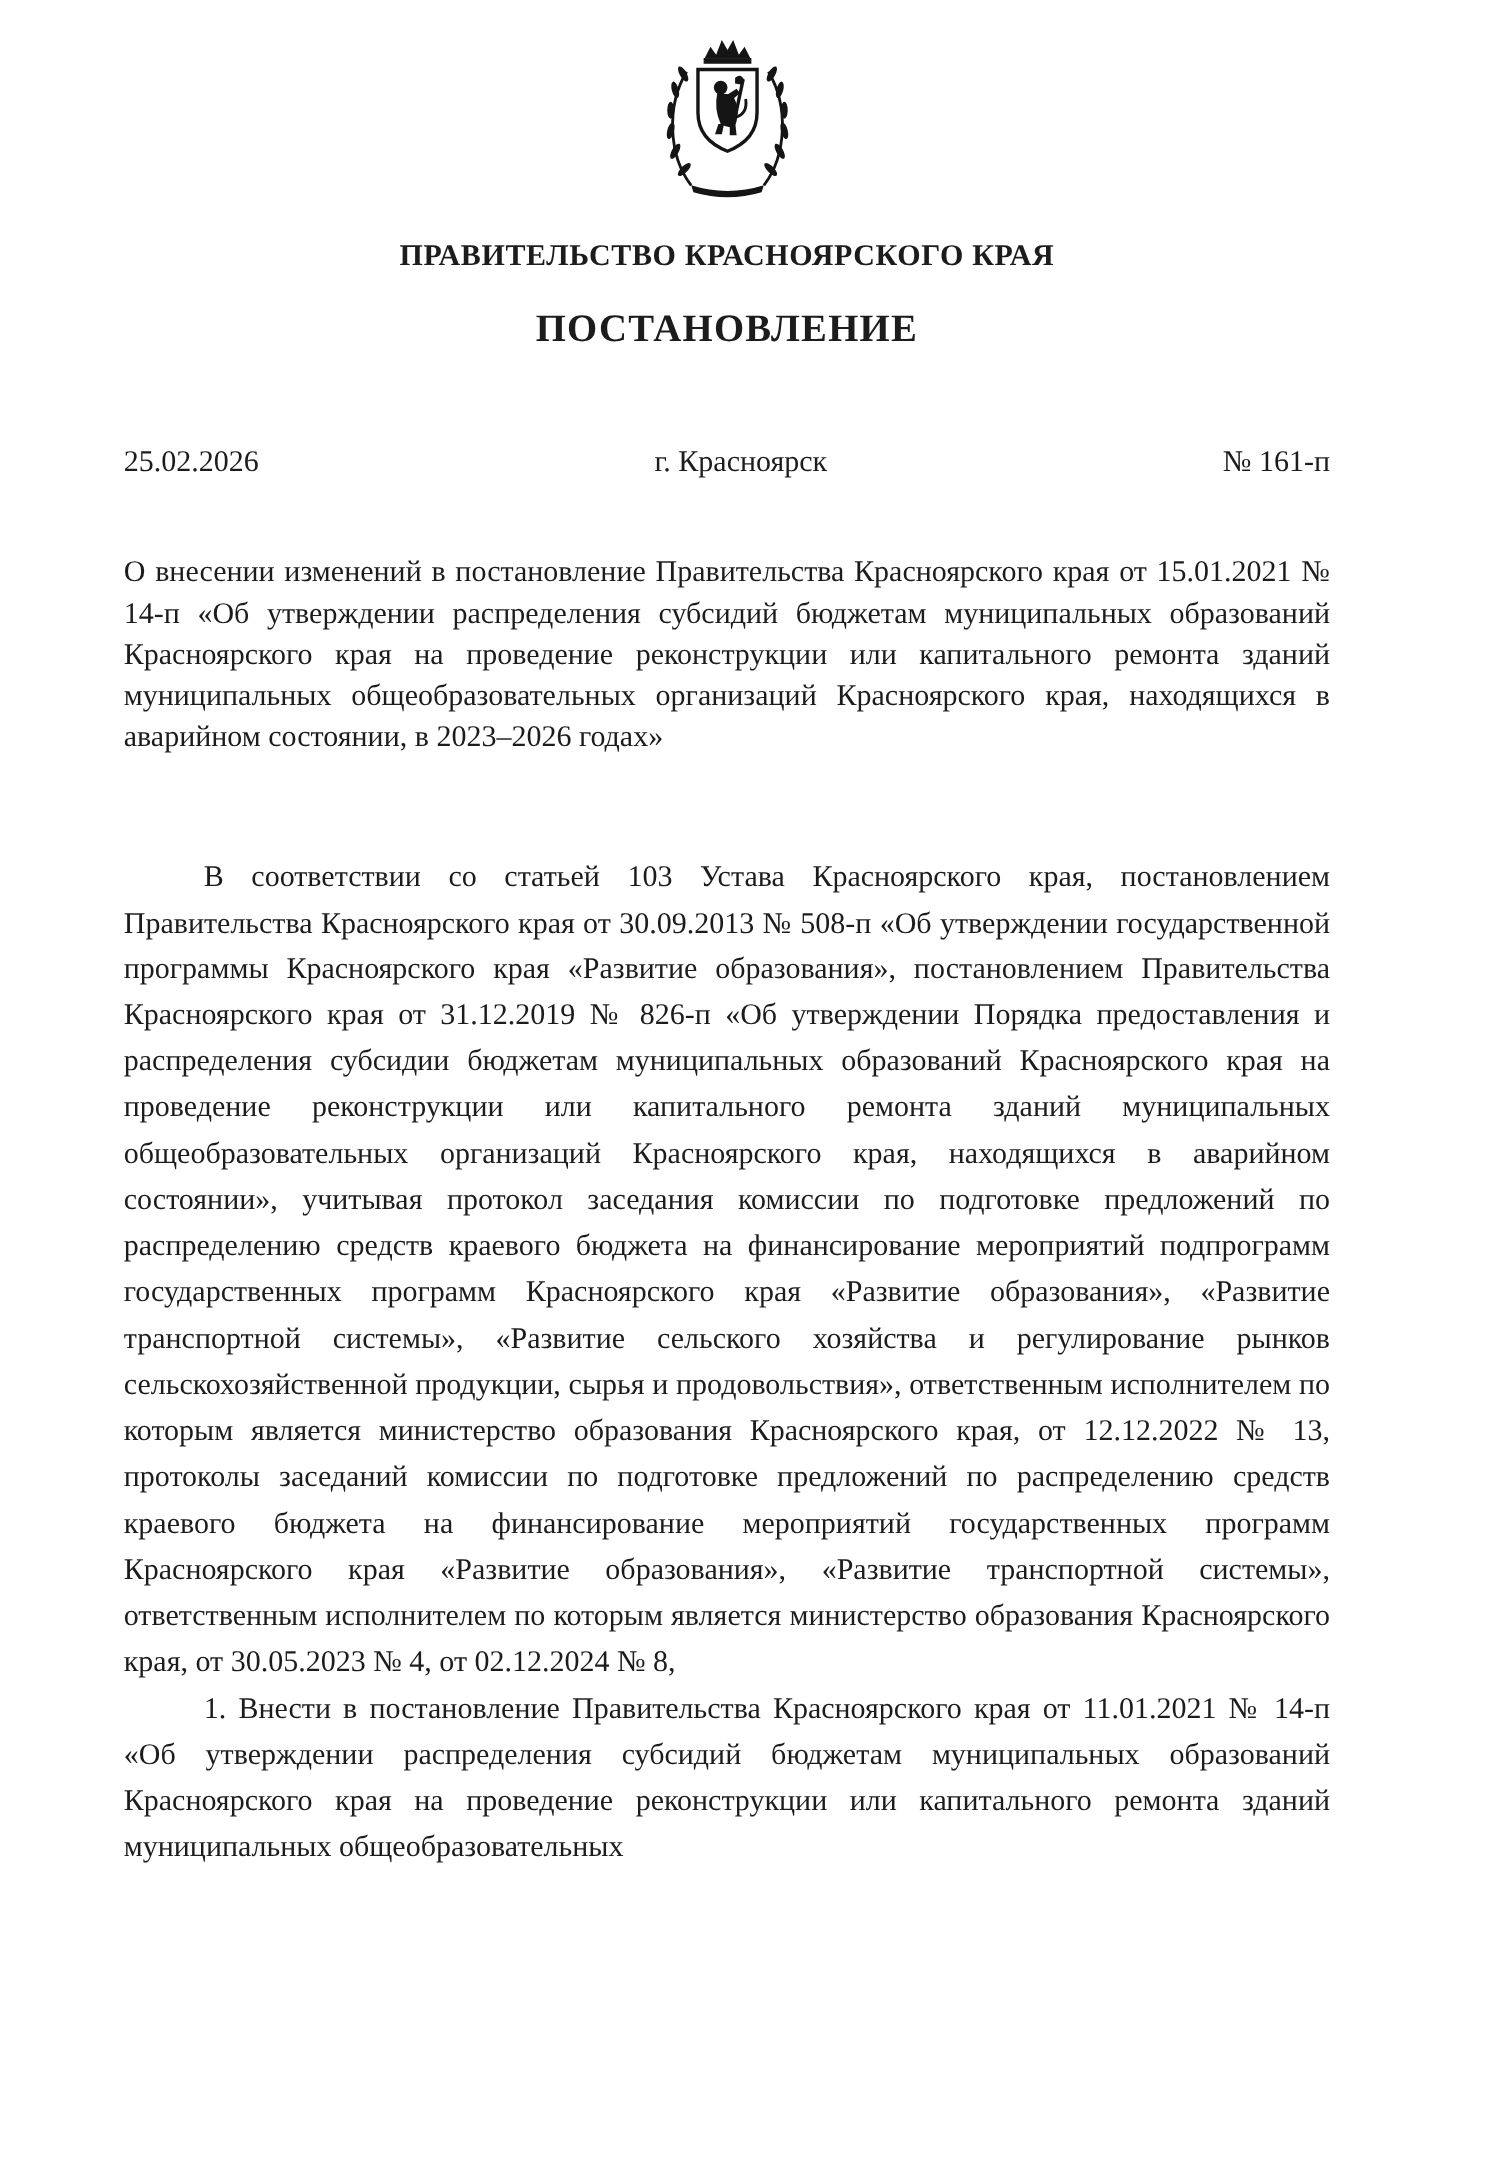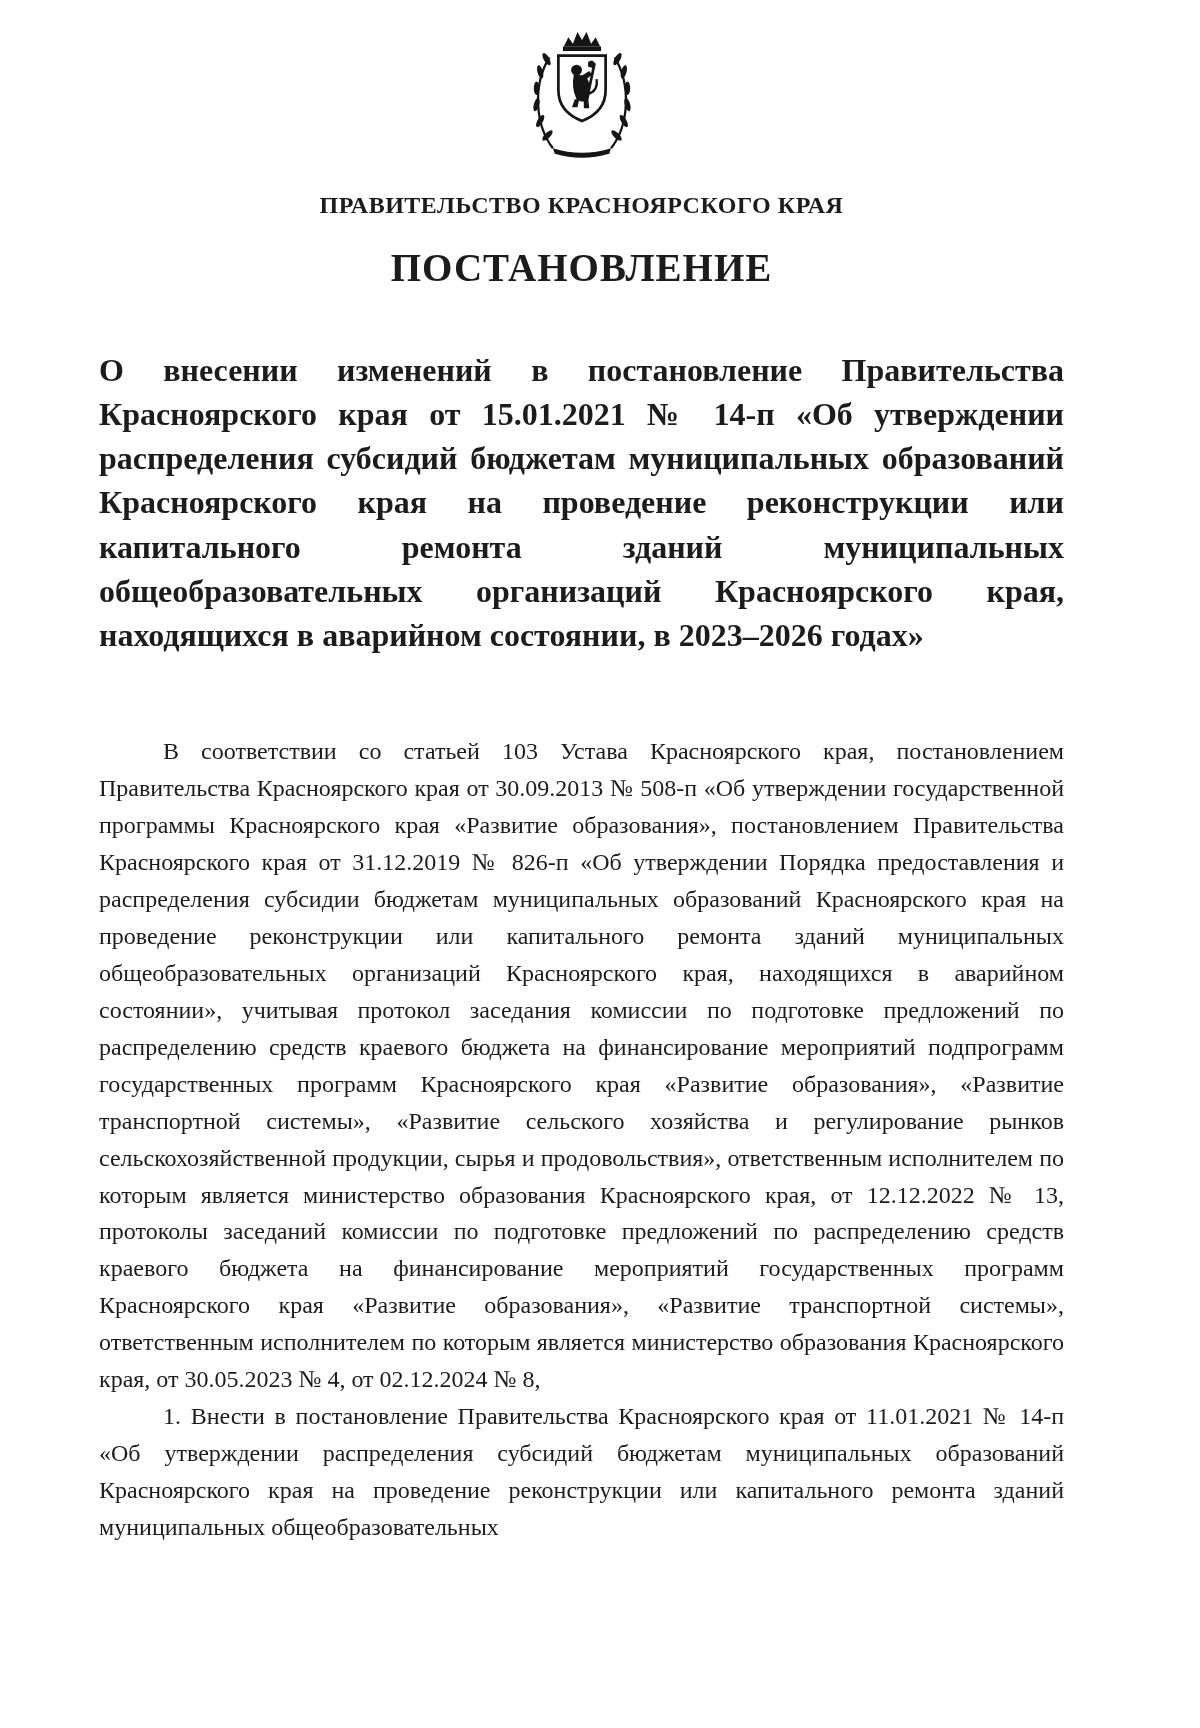--- a/index.html
+++ b/index.html
@@ -25,37 +25,36 @@
     margin-top: 32px;
     text-align: center;
     font-weight: bold;
     font-size: 24px;
     letter-spacing: 0.5px;
   }
   .doc-type {
     margin-top: 26px;
     text-align: center;
     font-weight: bold;
-    font-size: 39px;
+    font-size: 31px;
     letter-spacing: 1px;
   }
   .meta-row {
     margin-top: 76px;
     display: flex;
     justify-content: space-between;
     align-items: baseline;
     font-size: 24px;
   }
   .meta-row .meta-place { flex: 1; text-align: center; }
   .subject {
     margin: 58px 0 0 0;
-    font-size: 32px;
+    font-size: 24px;
     line-height: 1.38;
     text-align: justify;
-    font-weight: bold;
   }
   .body-text {
     margin-top: 76px;
     font-size: 24px;
     line-height: 1.54;
   }
   .body-text p { margin: 0; text-align: justify; }
   .body-text p.indent { text-indent: 64px; }
   .body-text p.resolve { text-align: left; text-indent: 0; }
 </style>
@@ -108,20 +107,25 @@
       </g>
 
       <path d="M34 138 q32 10 64 0 l-2 6 q-30 9 -60 0 z" fill="#151515"></path>
     </svg>
   </div>
 
   <div class="org-name">ПРАВИТЕЛЬСТВО КРАСНОЯРСКОГО КРАЯ</div>
 
   <div class="doc-type">ПОСТАНОВЛЕНИЕ</div>
 
+  <div class="meta-row">
+    <span class="meta-date">25.02.2026</span>
+    <span class="meta-place">г. Красноярск</span>
+    <span class="meta-number">№ 161-п</span>
+  </div>
 
   <p class="subject">О внесении изменений в постановление Правительства Красноярского края от 15.01.2021 № 14-п «Об утверждении распределения субсидий бюджетам муниципальных образований Красноярского края на проведение реконструкции или капитального ремонта зданий муниципальных общеобразовательных организаций Красноярского края, находящихся в аварийном состоянии, в 2023–2026 годах»</p>
 
   <div class="body-text">
     <p class="indent">В соответствии со статьей 103 Устава Красноярского края, постановлением Правительства Красноярского края от 30.09.2013 № 508-п «Об утверждении государственной программы Красноярского края «Развитие образования», постановлением Правительства Красноярского края от 31.12.2019 № 826-п «Об утверждении Порядка предоставления и распределения субсидии бюджетам муниципальных образований Красноярского края на проведение реконструкции или капитального ремонта зданий муниципальных общеобразовательных организаций Красноярского края, находящихся в аварийном состоянии», учитывая протокол заседания комиссии по подготовке предложений по распределению средств краевого бюджета на финансирование мероприятий подпрограмм государственных программ Красноярского края «Развитие образования», «Развитие транспортной системы», «Развитие сельского хозяйства и регулирование рынков сельскохозяйственной продукции, сырья и продовольствия», ответственным исполнителем по которым является министерство образования Красноярского края, от 12.12.2022 № 13, протоколы заседаний комиссии по подготовке предложений по распределению средств краевого бюджета на финансирование мероприятий государственных программ Красноярского края «Развитие образования», «Развитие транспортной системы», ответственным исполнителем по которым является министерство образования Красноярского края, от 30.05.2023 № 4, от 02.12.2024 № 8,</p>
     <p class="indent">1. Внести в постановление Правительства Красноярского края от 11.01.2021 № 14-п «Об утверждении распределения субсидий бюджетам муниципальных образований Красноярского края на проведение реконструкции или капитального ремонта зданий муниципальных общеобразовательных</p>
   </div>
 
 </div>
 

